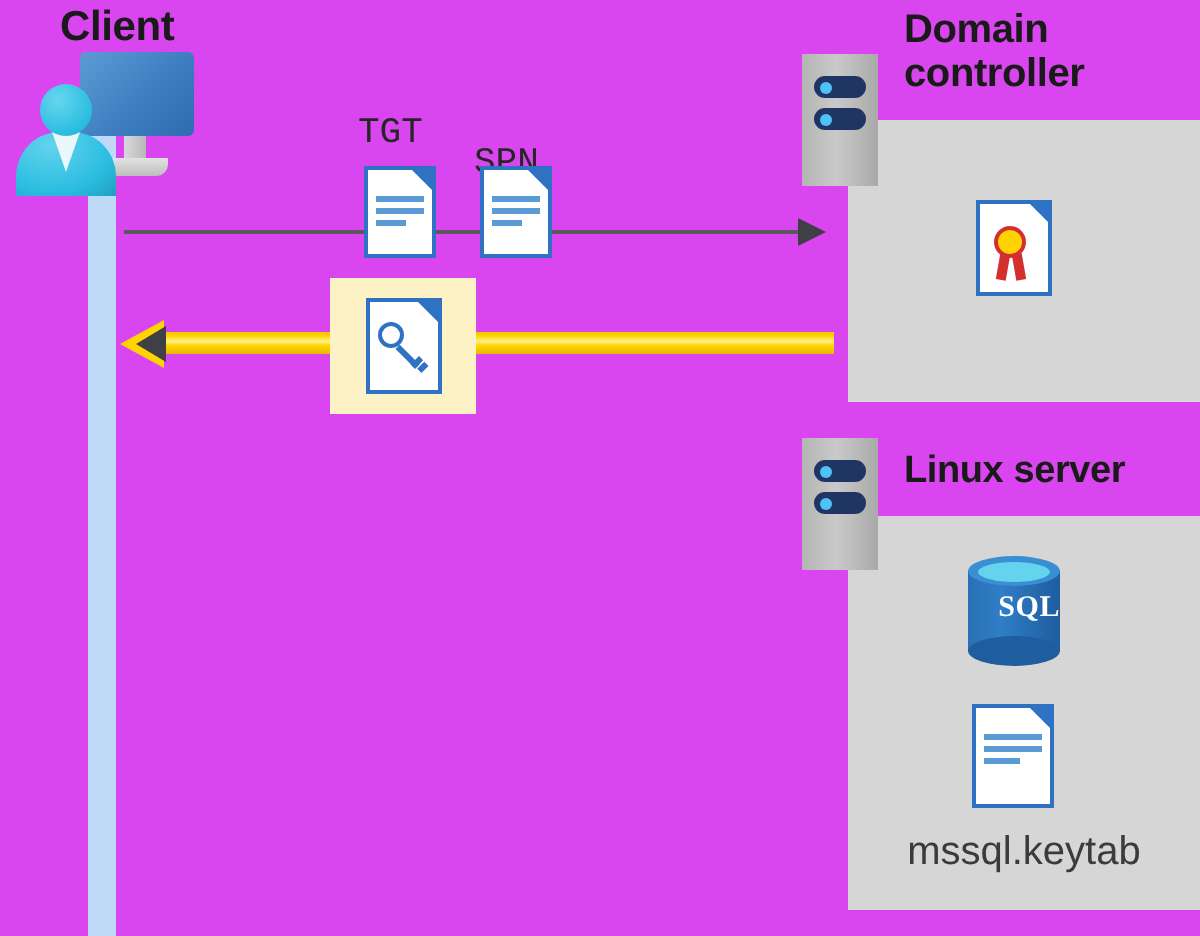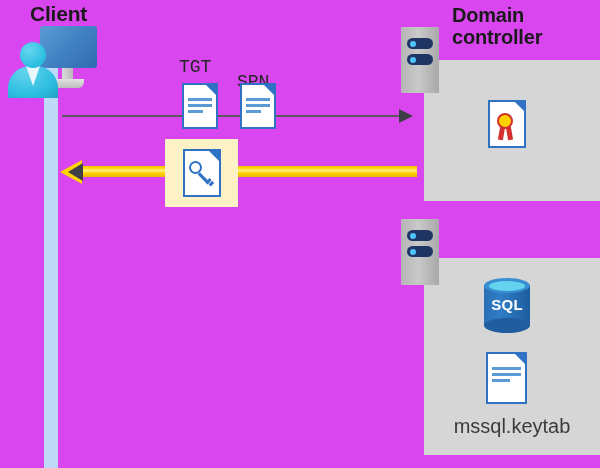--- a/index.html
+++ b/index.html
@@ -264,25 +264,26 @@
     position: absolute; left: 0; top: 7px; width: 46px; height: 41px;
     background: linear-gradient(to right,#2a6fb5 0%,#2f7ec6 35%,#1f5d9e 100%);
   }
   .db-bot {
     position: absolute; left: 0; top: 40px; width: 46px; height: 15px;
     border-radius: 50%;
     background: #1f5d9e;
   }
   .db-text {
     position: absolute; left: 0; top: 18px; width: 46px;
-    text-align: center;
+    text-align: right;
     color: #ffffff;
     font-size: 15px;
     font-weight: bold;
     letter-spacing: 0.3px;
+    font-family: Liberation Serif, serif;
   }
 
   
   #keytab-label {
     position: absolute; left: 424px; top: 415px;
     width: 176px; text-align: center;
     font-size: 20px; color: #3b3b3b;
   }
 </style>
 </head>
@@ -359,20 +360,21 @@
 
   <div id="cert-icon">
     <div class="cert-body"></div>
     <div class="cert-fold"></div>
     <div class="ribbon-l"></div>
     <div class="ribbon-r"></div>
     <div class="seal-circle"></div>
   </div>
 
   <div class="panel" id="linux-panel"></div>
+  <div class="title" id="linux-title">Linux server</div>
   <div class="server-icon" id="linux-server">
     <div class="server-body"></div>
     <div class="server-pill p1">
       <div class="server-dot"></div>
     </div>
     <div class="server-pill p2">
       <div class="server-dot"></div>
     </div>
   </div>
 

